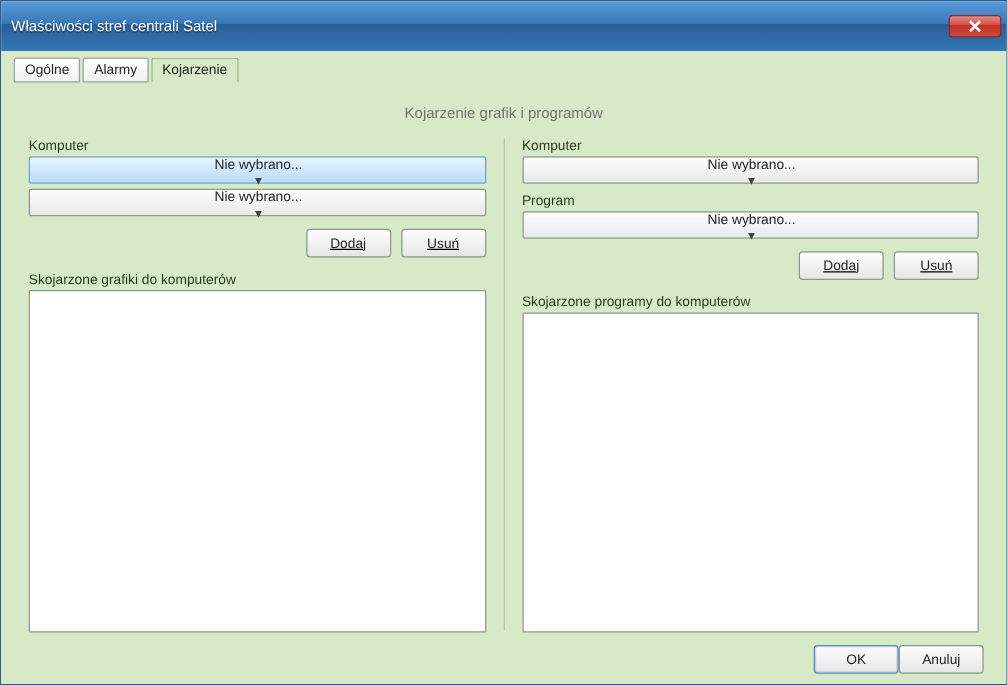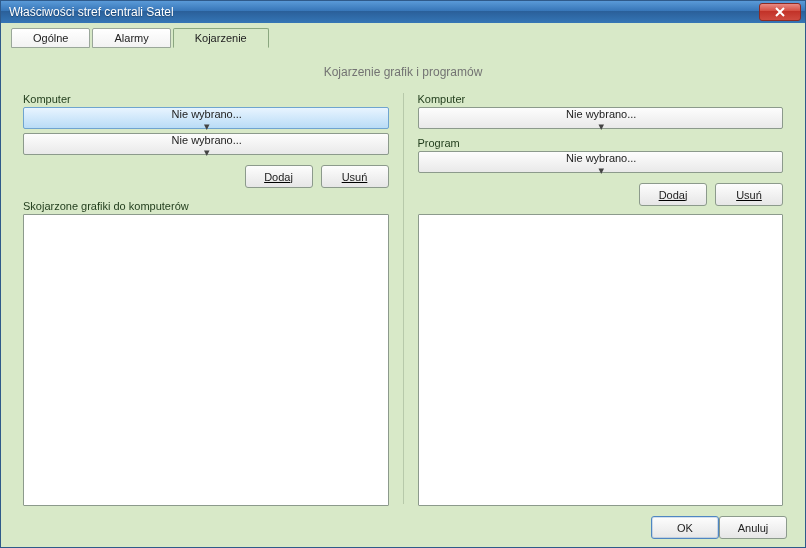--- a/index.html
+++ b/index.html
@@ -11,21 +11,21 @@
   }
   .window {
     width: 806px;
     height: 548px;
     border: 1px solid #2f5a8a;
     display: flex;
     flex-direction: column;
     background: #fff;
   }
   .titlebar {
-    height: 22px;
+    height: 40px;
     background: linear-gradient(to bottom, #5a9ad8 0%, #3776b8 45%, #2a5f99 46%, #3576b6 100%);
     display: flex;
     align-items: center;
     padding: 0 4px 0 8px;
     color: #fff;
   }
   .titlebar .title {
     flex: 1;
     font-size: 12px;
     text-shadow: 0 1px 1px rgba(0,0,0,.3);
@@ -54,21 +54,21 @@
   .tabs {
     display: flex;
     gap: 2px;
     padding-left: 2px;
   }
   .tab {
     background: linear-gradient(to bottom, #ffffff, #f2f2f2);
     border: 1px solid #9aa79a;
     border-bottom: 1px solid #9aa79a;
     border-radius: 2px 2px 0 0;
-    padding: 3px 21px;
+    padding: 3px 8px;
     font-size: 11px;
     color: #222;
     cursor: default;
     position: relative;
     top: 1px;
   }
   .tab.active {
     background: #d8e9c8;
     border-color: #8aa77f;
     border-bottom-color: #d8e9c8;
@@ -221,20 +221,21 @@
         <div class="combo">
           <span class="combo-text">Nie wybrano...</span>
           <span class="arrow">▾</span>
         </div>
 
         <div class="btn-row">
           <div class="btn">Dodaj</div>
           <div class="btn">Usuń</div>
         </div>
 
+        <div class="label">Skojarzone programy do komputerów</div>
         <div class="listbox"></div>
       </div>
 
     </div>
 
     <div class="footer">
       <div class="btn primary">OK</div>
       <div class="btn">Anuluj</div>
     </div>
 

